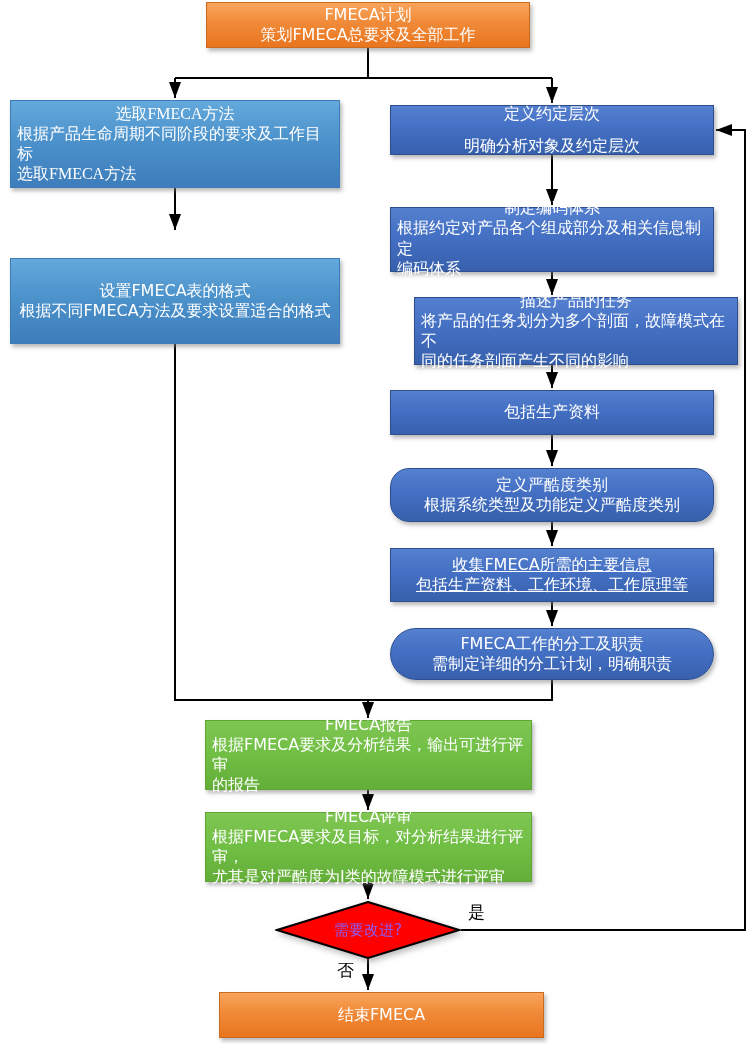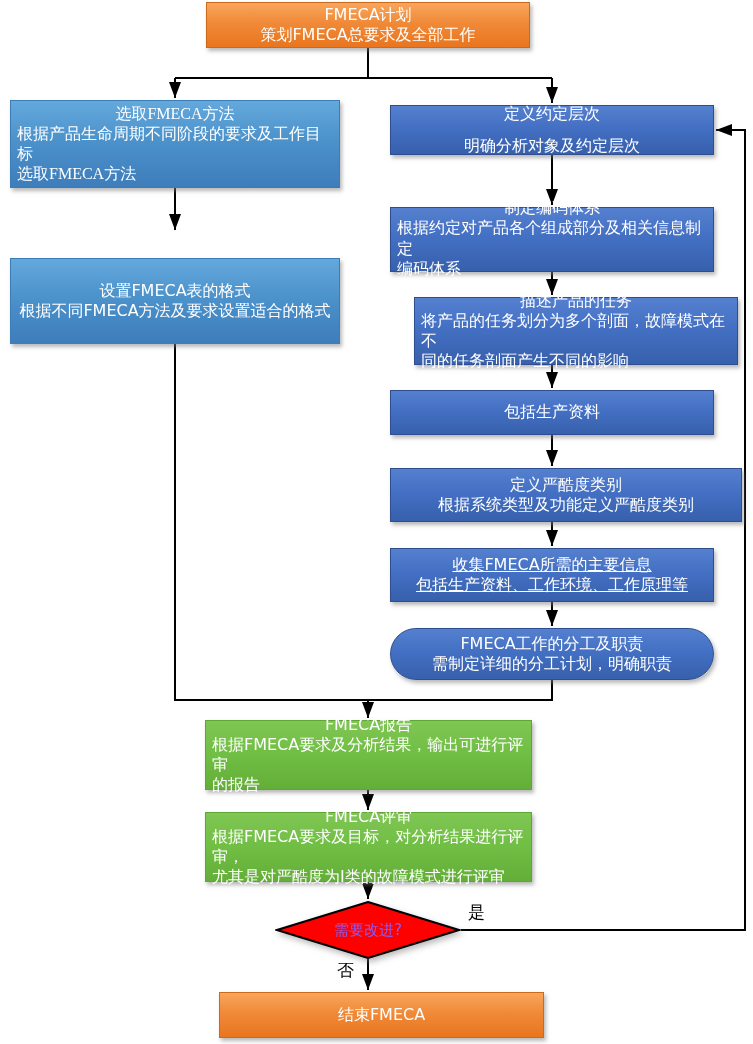--- a/index.html
+++ b/index.html
@@ -102,21 +102,21 @@
 编码体系</div>
   </div>
   <div class="node darkblue" style="left:390px; top:297px; width:324px; height:68px;margin-left:24px;">
     <div class="title">描述产品的任务</div>
     <div class="desc">将产品的任务划分为多个剖面，故障模式在不
 同的任务剖面产生不同的影响</div>
   </div>
   <div class="node darkblue" style="left:390px; top:390px; width:324px; height:45px;">
     <div class="title">包括生产资料</div>
   </div>
-  <div class="node darkblue" style="left:390px; top:468px; width:352px; height:54px;">
+  <div class="node darkblue" style="left:390px; top:468px; width:324px; height:54px;border-radius:19px;">
     <div class="title">定义严酷度类别</div>
     <div class="desc">根据系统类型及功能定义严酷度类别</div>
   </div>
   <div class="node darkblue" style="left:390px; top:548px; width:324px; height:54px;text-decoration:underline;">
     <div class="title">收集FMECA所需的主要信息</div>
     <div class="desc">包括生产资料、工作环境、工作原理等</div>
   </div>
   <div class="node darkblue" style="left:390px; top:628px; width:324px; height:52px;border-radius:26px;">
     <div class="title">FMECA工作的分工及职责</div>
     <div class="desc">需制定详细的分工计划，明确职责</div>

